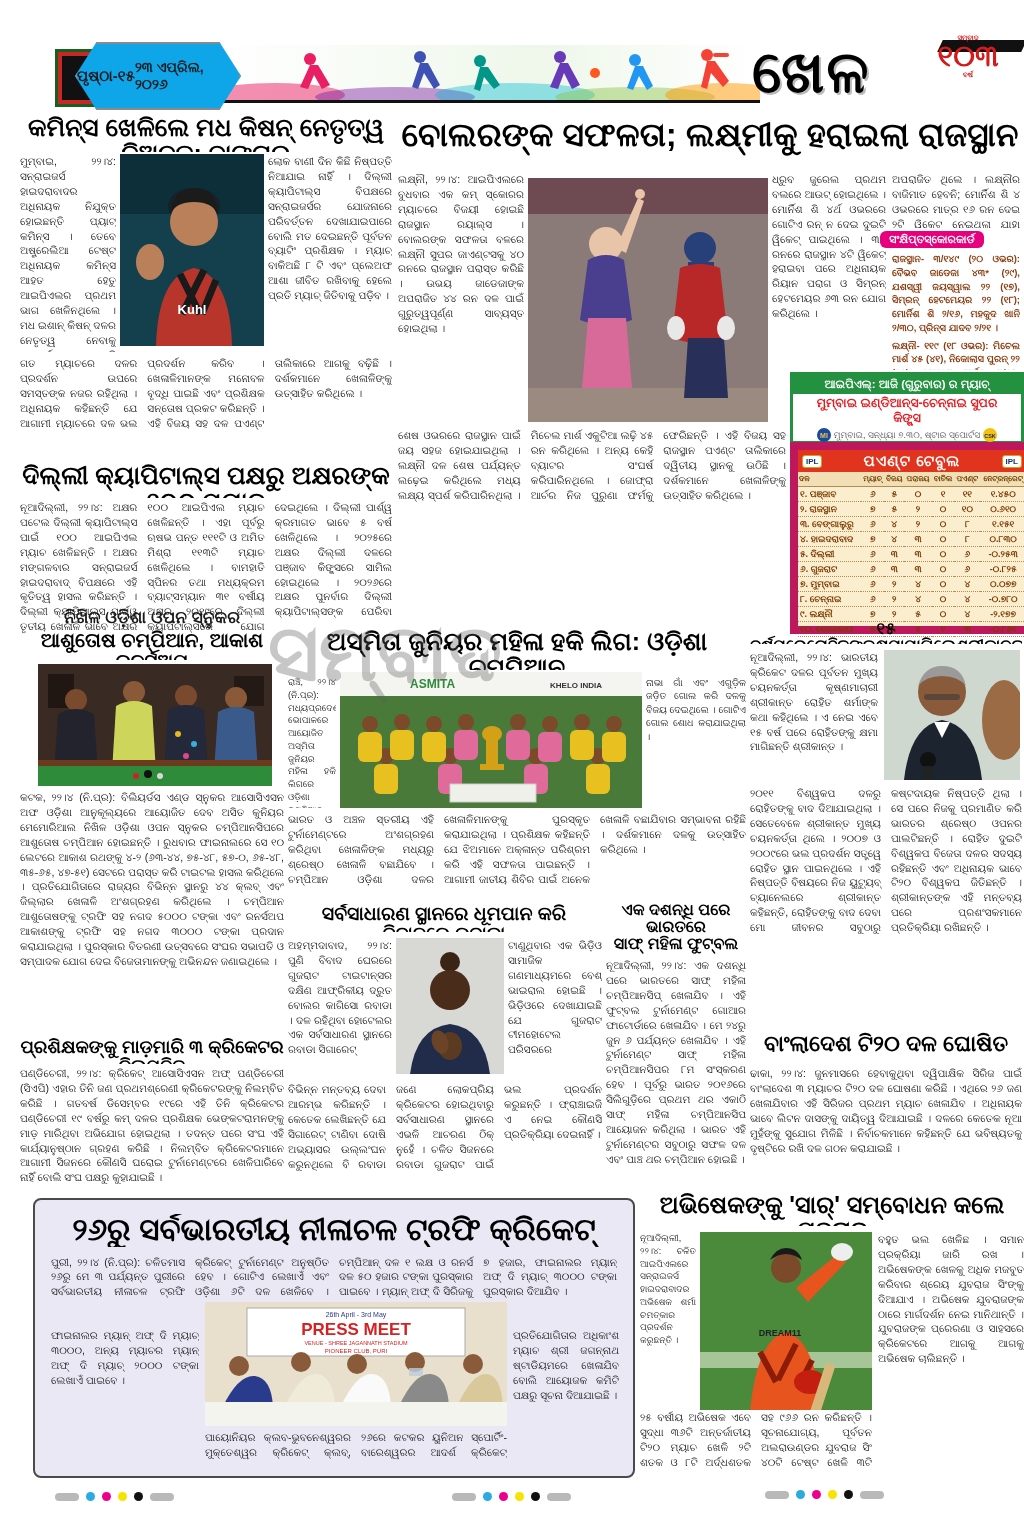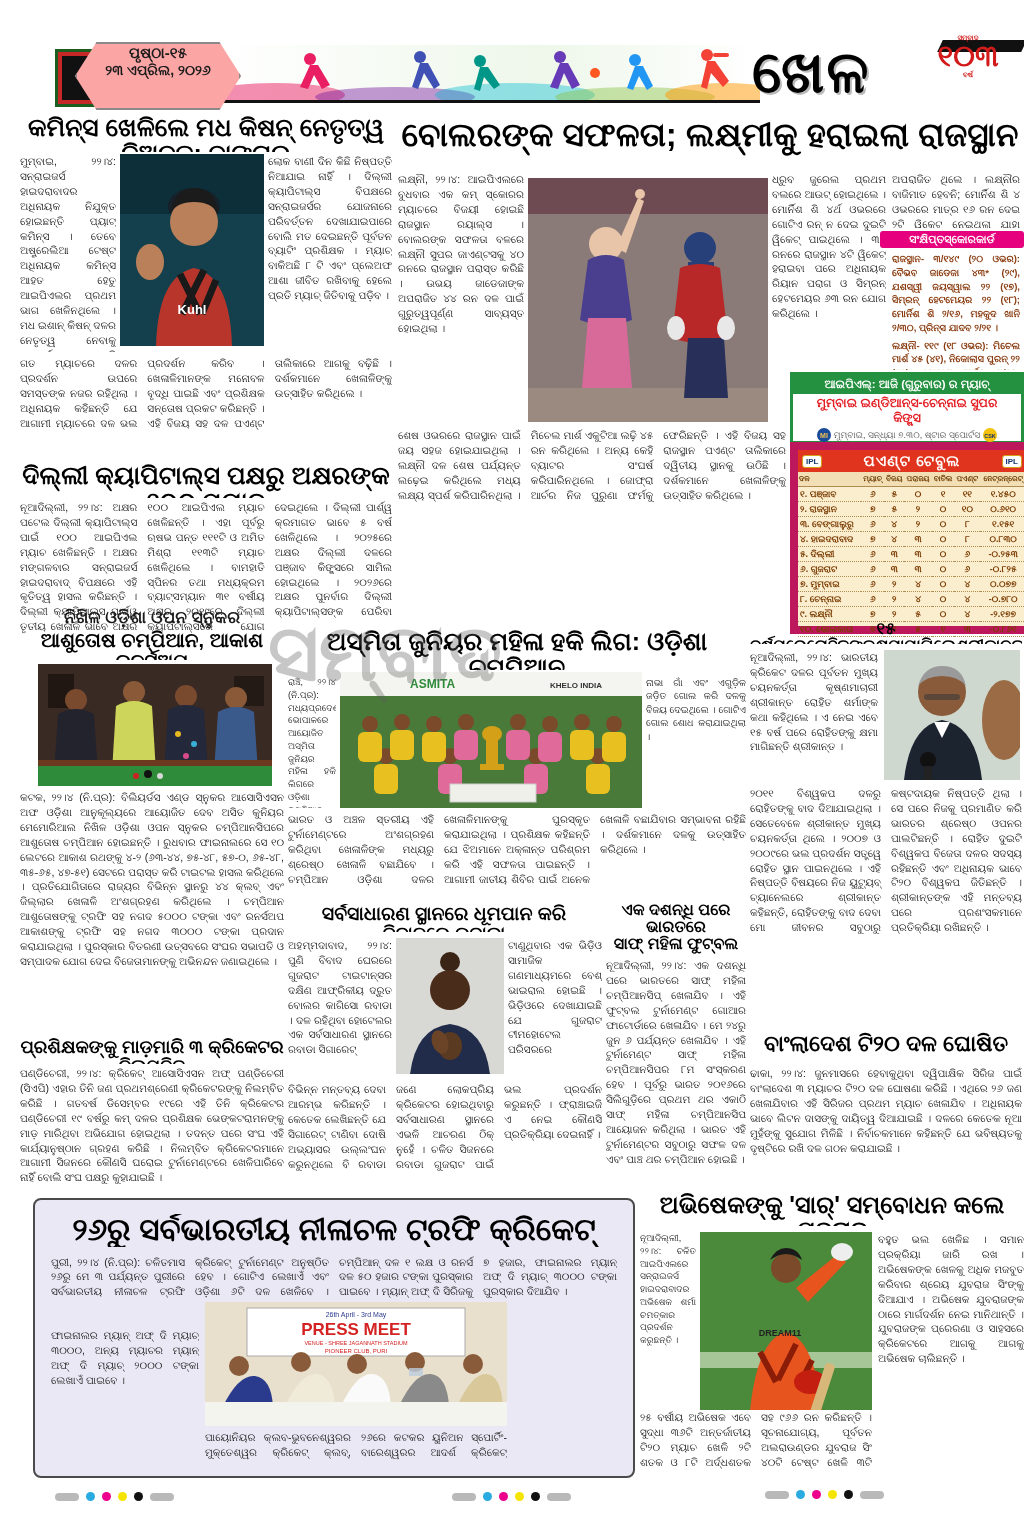--- a/index.html
+++ b/index.html
@@ -7,23 +7,23 @@
         font-family:"Liberation Sans","DejaVu Sans",sans-serif;color:#1a1a1a;overflow:hidden;}
   .abs{position:absolute;}
   .hl{font-weight:bold;color:#000;text-align:center;line-height:1.05;overflow:hidden;}
   .body-txt{font-size:10.5px;line-height:1.42;text-align:justify;overflow:hidden;color:#222;}
   .cols3{column-count:3;column-gap:10px;}
   .cols2{column-count:2;column-gap:10px;}
   .cols4{column-count:4;column-gap:10px;}
   .kicker{font-weight:bold;text-align:center;}
   
   #stripe-frame{background:#111;border:4px solid #c62828;outline:3px solid #1b5e20;}
-  #hexagon{background:#fca5a5;border:2px solid #8a8a8a;
+  #hexagon{background:#0ea5e9;border:2px solid #8a8a8a;
     clip-path:polygon(13% 0,87% 0,100% 50%,87% 100%,13% 100%,0 50%);
-    display:flex;flex-direction:column;align-items:center;}
+    display:flex;align-items:center;justify-content:center;}
   #hexagon .l1{font-weight:bold;font-size:15px;}
   #hexagon .l2{font-size:14px;font-weight:bold;}
   #banner{border-bottom:3px solid #111;background:linear-gradient(90deg,#ffffff,#eef7ea 60%,#ffffff);}
   #khela{font-size:58px;font-weight:bold;letter-spacing:2px;color:#000;
          text-shadow:2px 2px 0 #bbb;white-space:nowrap;}
   #badge103{color:#d21c1c;text-align:center;line-height:1;}
   #badge103 .big{font-size:30px;font-weight:bold;}
   #badge103 .sm{font-size:7px;font-weight:bold;}
   
   #watermark{font-size:78px;font-weight:bold;color:rgba(90,90,90,.34);z-index:6;pointer-events:none;white-space:nowrap;}
@@ -142,21 +142,21 @@
       <circle cx="172" cy="70" r="16" fill="#28407a"></circle>
       <rect x="160" y="84" width="26" height="8" fill="#28407a"></rect>
       <path d="M152 90 q20-8 40 0 l8 70 q-28 10-56 0z" fill="#b82828"></path>
       <path d="M160 160 l-4 60 h44 l-4-60z" fill="#28305a"></path>
       <ellipse cx="148" cy="150" rx="9" ry="12" fill="#e8e8e8"></ellipse>
       <ellipse cx="198" cy="150" rx="9" ry="12" fill="#e8e8e8"></ellipse>
     </svg>
   </div>
   <div class="abs body-txt" style="left:772px;top:172px;width:114px;height:250px;">ଧ୍ରୁବ ଜୁରେଲ ପ୍ରଥମ ବଲରେ ଆଉଟ୍ ହୋଇଥିଲେ । ମୋର୍ନିଶ ଶି ୪ର୍ଥ ଓଭରରେ ଗୋଟିଏ ରନ୍ ନ ଦେଇ ଦୁଇଟି ୱିକେଟ୍ ପାଇଥିଲେ । ୩୬ ରନରେ ରାଜସ୍ଥାନ ୪ଟି ୱିକେଟ୍ ହରାଇବା ପରେ ଅଧିନାୟକ ରିୟାନ ପରାଗ ଓ ସିମ୍ରନ୍ ହେଟମେୟର ୬୩ ରନ ଯୋଗ କରିଥିଲେ ।</div>
   <div class="abs body-txt" style="left:892px;top:172px;width:128px;height:56px;">ଅପରାଜିତ ଥିଲେ । ଲକ୍ଷ୍ନୗର ବାଜିମାତ ହେବନି; ମୋର୍ନିଶ ଶି ୪ ଓଭରରେ ମାତ୍ର ୧୬ ରନ ଦେଇ ୨ଟି ୱିକେଟ୍ ନେଇଥିଲା ଯାହା ମହତ୍ୱ ଭରି ଓ ପ୍ରିନ୍ସ ଯାଦବ ୨ଟି ଲେଖାଏଁ ୱିକେଟ୍ ନେଇଥିଲେ ।</div>
-  <div class="abs" id="sc-badge" style="left:880px;top:231px;width:144px;">ସଂକ୍ଷିପ୍ତସ୍କୋରକାର୍ଡ</div>
+  <div class="abs" id="sc-badge" style="left:880px;top:231px;width:104px;border-radius:6px;">ସଂକ୍ଷିପ୍ତସ୍କୋରକାର୍ଡ</div>
   <div class="abs" style="left:892px;top:252px;width:128px;height:118px;overflow:hidden;">
       <p class="sc-line">ରାଜସ୍ଥାନ- ୩/୧୪୯ (୨୦ ଓଭର): ବୈଭବ ଜାଡେଜା ୪୩* (୨୯), ଯଶସ୍ୱୀ ଜୟସ୍ୱାଲ ୨୨ (୧୭), ସିମ୍ରନ୍ ହେଟମେୟର ୨୨ (୧୮); ମୋର୍ନିଶ ଶି ୨/୧୬, ମହକୁଦ ଖାନି ୨/୩୦, ପ୍ରିନ୍ସ ଯାଦବ ୨/୨୧ ।</p>
       <p class="sc-line">ଲକ୍ଷ୍ନୗ- ୧୧୯ (୧୮ ଓଭର): ମିଚେଲ ମାର୍ଶ ୪୫ (୪୧), ନିକୋଲାସ ପୁରନ୍ ୨୨ (୨୫); ଜୋଫ୍ରା ଆର୍ଚର ୩/୨୦, ନାହିଦ ରାଣା ୨/୨୬, ତୁଷାର ଶର୍ମା ୨/୧୮ ।</p>
     </div>
   <div class="abs body-txt cols3" style="left:398px;top:428px;width:388px;height:190px;">ଶେଷ ଓଭରରେ ରାଜସ୍ଥାନ ପାଇଁ ଜୟ ସହଜ ହୋଇଯାଇଥିଲା । ଲକ୍ଷ୍ନୗ ଦଳ ଶେଷ ପର୍ଯ୍ୟନ୍ତ ଲଢ଼େଇ କରିଥିଲେ ମଧ୍ୟ ଲକ୍ଷ୍ୟ ସ୍ପର୍ଶ କରିପାରିନଥିଲା । ମିଚେଲ ମାର୍ଶ ଏକୁଟିଆ ଲଢ଼ି ୪୫ ରନ କରିଥିଲେ । ଅନ୍ୟ କେହି ବ୍ୟାଟର ସଂଘର୍ଷ କରିପାରିନଥିଲେ । ଜୋଫ୍ରା ଆର୍ଚର ନିଜ ପୁରୁଣା ଫର୍ମକୁ ଫେରିଛନ୍ତି । ଏହି ବିଜୟ ସହ ରାଜସ୍ଥାନ ପଏଣ୍ଟ ତାଲିକାରେ ଦ୍ୱିତୀୟ ସ୍ଥାନକୁ ଉଠିଛି । ଦର୍ଶକମାନେ ଖେଳାଳିଙ୍କୁ ଉତ୍ସାହିତ କରିଥିଲେ ।</div>
 
   <div class="abs" id="match-box" style="left:790px;top:372px;width:228px;height:66px;">
     <div class="t">ଆଇପିଏଲ୍: ଆଜି (ଗୁରୁବାର) ର ମ୍ୟାଚ୍</div>
     <div class="m">ମୁମ୍ବାଇ ଇଣ୍ଡିଆନ୍ସ-ଚେନ୍ନାଇ ସୁପର କିଙ୍ଗ୍ସ</div>
     <div class="s">
@@ -437,20 +437,21 @@
         </g>
         <path d="M18 104 q16-32 32-30 q16 2 18 30z" fill="#2a3a8c"></path>
         <path d="M80 104 q16-34 32-32 q16 2 18 32z" fill="#f0ead8"></path>
         <path d="M136 104 q16-34 32-32 q16 2 18 32z" fill="#fafafa"></path>
         <path d="M194 104 q16-34 32-32 q16 2 18 32z" fill="#8a8a8a"></path>
         <path d="M252 104 q16-34 30-32 q14 2 16 32z" fill="#d8c89a"></path>
         <rect x="204" y="66" width="14" height="8" fill="#bcd" opacity=".8"></rect>
         <rect y="100" width="302" height="24" fill="#f4f4ee"></rect>
       </svg>
     </div>
+    <div class="body-txt" style="position:absolute;left:478px;top:128px;width:106px;height:136px;">ପ୍ରତିଯୋଗିତାର ଅଧିକାଂଶ ମ୍ୟାଚ ଶ୍ରୀ ଜଗନ୍ନାଥ ଷ୍ଟାଡିୟମରେ ଖେଳାଯିବ ବୋଲି ଆୟୋଜକ କମିଟି ପକ୍ଷରୁ ସୂଚନା ଦିଆଯାଇଛି ।</div>
     <div class="body-txt cols2" style="position:absolute;left:170px;top:230px;width:302px;height:40px;">ପାୟୋନିୟର କ୍ଲବ-ଭୁବନେଶ୍ୱରର ମୁକ୍ତେଶ୍ୱର କ୍ରିକେଟ୍ କ୍ଲବ୍, ୨୬ରେ କଟକର ୟୁନିଅନ ସ୍ପୋର୍ଟିଂ-ବାରେଶ୍ୱରର ଆଦର୍ଶ କ୍ରିକେଟ୍ କ୍ଲବ୍, ୨୯ରେ କଲିକାତାର ବଙ୍ଗଳା କ୍ରିକେଟ୍ ଦଳ ଖେଳିବେ ।</div>
   </div>
 
   <div class="abs hl" style="left:640px;top:1192px;width:384px;height:34px;font-size:24px;">ଅଭିଷେକଙ୍କୁ 'ସାର୍' ସମ୍ବୋଧନ କଲେ ଯୁବରାଜ</div>
   <div class="abs body-txt" style="left:640px;top:1232px;width:56px;height:208px;font-size:9px;">ନୂଆଦିଲ୍ଲୀ, ୨୨।୪: ଚଳିତ ଆଇପିଏଲରେ ସନ୍‌ରାଇଜର୍ସ ହାଇଦରାବାଦର ଅଭିଷେକ ଶର୍ମା ଚମତ୍କାର ପ୍ରଦର୍ଶନ କରୁଛନ୍ତି ।</div>
   <div class="abs" style="left:700px;top:1232px;width:172px;height:208px;">
     <svg width="172" height="208">
       <rect width="172" height="208" fill="#4a8a3a"></rect>
       <rect y="120" width="172" height="16" fill="#cfe0c0" opacity=".7"></rect>
       <circle cx="86" cy="36" r="15" fill="#7a4a2a"></circle>

